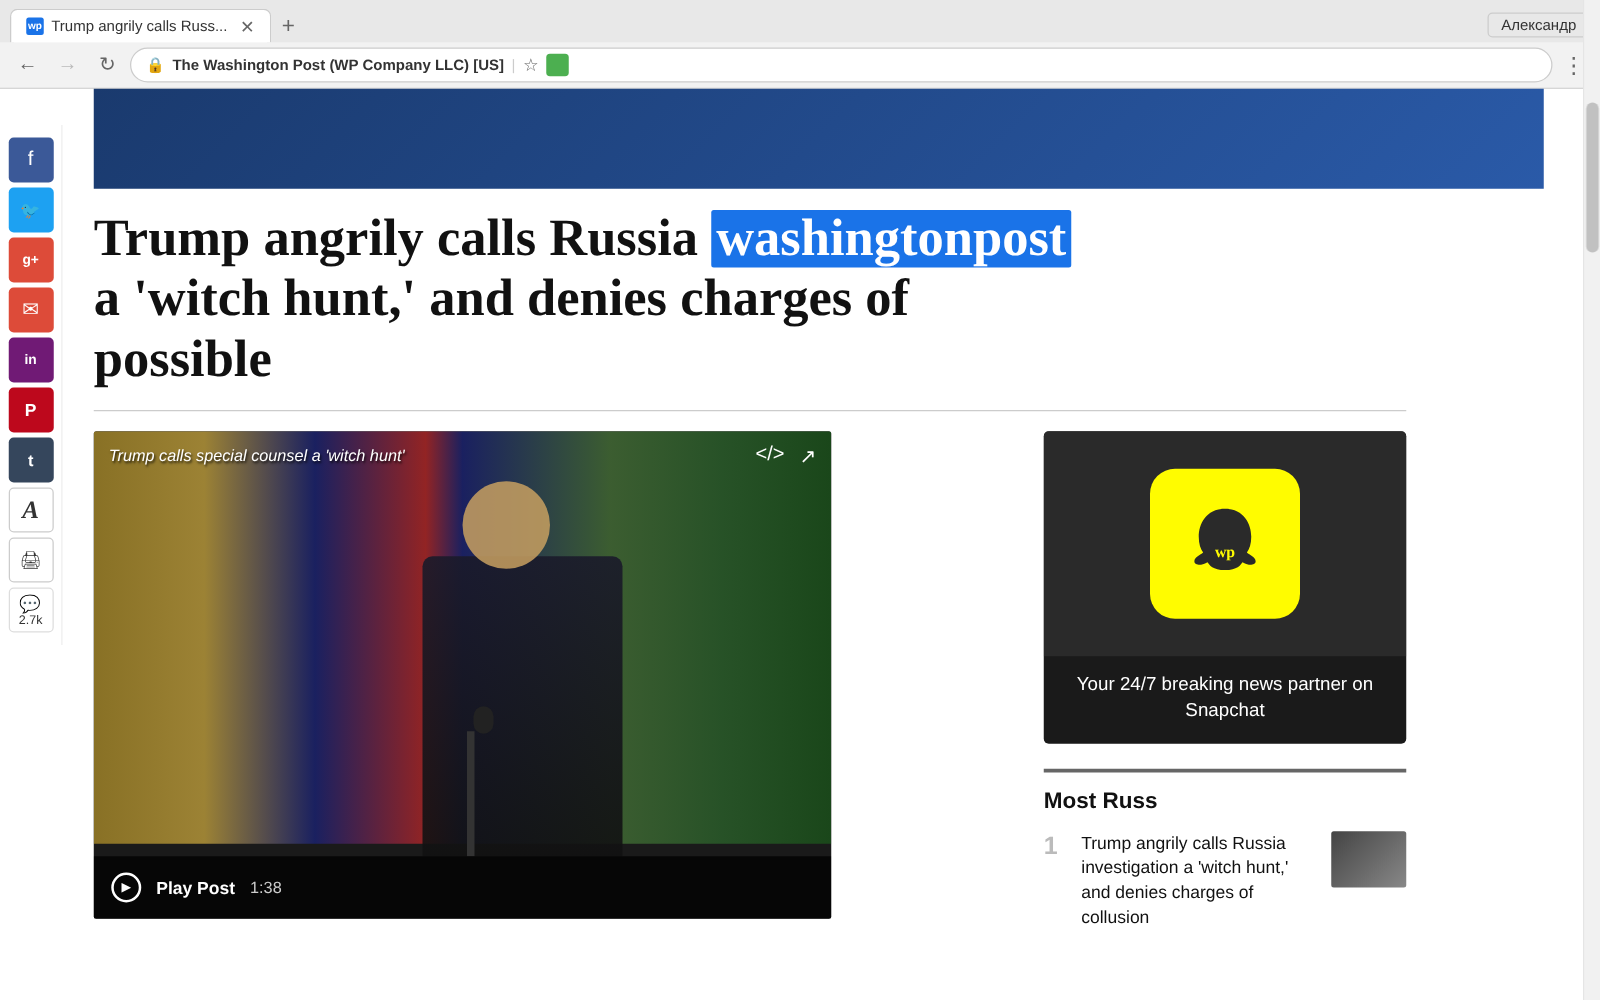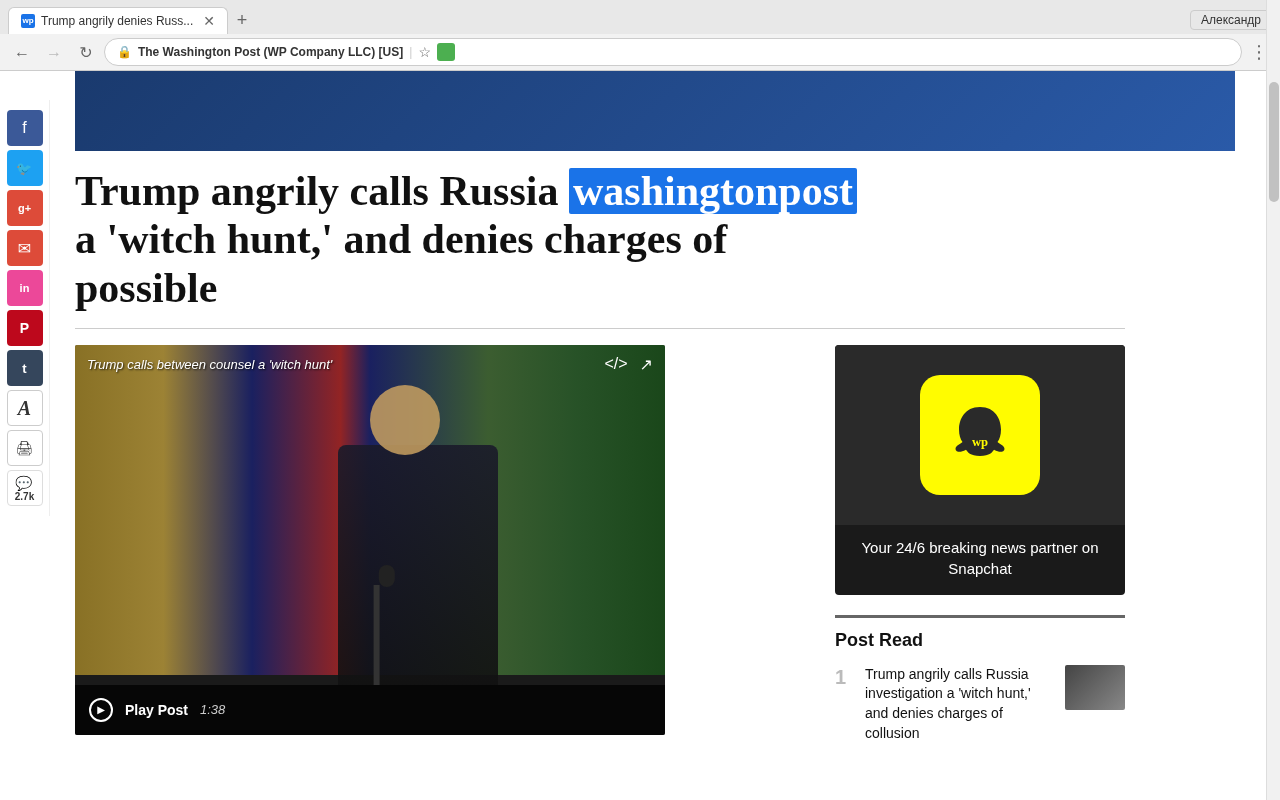--- a/index.html
+++ b/index.html
@@ -110,27 +110,27 @@
       display: flex; align-items: center; justify-content: center;
       border-radius: 4px;
       cursor: pointer;
       font-size: 16px;
       color: #fff;
     }
     .social-fb { background: #3b5998; }
     .social-tw { background: #1da1f2; }
     .social-gp { background: #dd4b39; }
     .social-em { background: #dd4b39; }
-    .social-li { background: #ec4899; }
+    .social-li { background: #701a75; }
     .social-pi { background: #bd081c; }
     .social-tm { background: #35465c; }
     .social-font { background: #fff; color: #333; border: 1px solid #ccc; font-size: 18px; font-style: italic; font-weight: bold; }
     .social-print { background: #fff; color: #333; border: 1px solid #ccc; }
     .social-comment { background: #fff; color: #333; border: 1px solid #ccc; flex-direction: column; font-size: 10px; }
-    .comment-count { font-size: 10px; color: #333; font-weight: bold; }
+    .comment-count { font-size: 10px; color: #333; font-weight: normal; }
 
     
     .page-content {
       margin-left: 55px;
       margin-right: 14px;
       padding: 0 20px;
       max-width: 1200px;
     }
 
     .ad-banner {
@@ -235,21 +235,21 @@
 
     .play-btn {
       width: 24px; height: 24px;
       border: 2px solid #fff;
       border-radius: 50%;
       display: flex; align-items: center; justify-content: center;
       color: #fff; font-size: 10px;
       cursor: pointer;
     }
     .play-label { color: #fff; font-size: 14px; font-weight: bold; cursor: pointer; }
-    .play-duration { color: #ccc; font-size: 13px; font-style: italic; }
+    .play-duration { color: #ccc; font-size: 13px; }
 
     .video-caption {
       font-size: 13px;
       color: #444;
       line-height: 1.5;
       margin-top: 10px;
       font-style: italic;
       max-width: 590px;
     }
 
@@ -342,21 +342,21 @@
   </style>
 </head>
 <body>
 
 <div class="browser-chrome">
   <div class="title-bar">
     <div class="tab">
       <div class="tab-favicon">
         <span>wp</span>
       </div>
-      <span class="tab-title">Trump angrily denies Russ...</span>
+      <span class="tab-title">Trump angrily calls Russ...</span>
       <span class="tab-close">✕</span>
     </div>
     <div class="new-tab-btn">+</div>
     <div class="user-btn">Александр</div>
   </div>
   <div class="nav-bar">
     <div class="nav-btn">←</div>
     <div class="nav-btn disabled">→</div>
     <div class="nav-btn">↻</div>
     <div class="address-bar">
@@ -403,21 +403,21 @@
 
       <div class="video-container">
         <div class="flag-backdrop"></div>
 
         <div style="position:absolute;bottom:50px;left:50%;transform:translateX(-20%);width:160px;height:240px;background:linear-gradient(180deg,#1a1a2a,#111);border-radius:8px 8px 0 0;opacity:0.9;"></div>
         <div style="position:absolute;bottom:280px;left:50%;transform:translateX(0%);width:70px;height:70px;background:#c8a060;border-radius:50%;opacity:0.85;"></div>
 
         <div style="position:absolute;bottom:50px;left:50%;transform:translateX(60%);width:6px;height:100px;background:#333;"></div>
         <div style="position:absolute;bottom:148px;left:50%;transform:translateX(55%);width:16px;height:22px;background:#222;border-radius:8px;"></div>
 
-        <div class="video-label">Trump calls between counsel a 'witch hunt'</div>
+        <div class="video-label">Trump calls special counsel a 'witch hunt'</div>
         <div class="video-controls-top">
           <span style="cursor:pointer;">&lt;/&gt;</span>
           <span style="cursor:pointer;">↗</span>
         </div>
         <div class="video-play-bar">
           <div class="play-btn">▶</div>
           <span class="play-label">Play Post</span>
           <span class="play-duration">1:38</span>
         </div>
       </div>
@@ -428,25 +428,25 @@
       <div class="snapchat-ad">
         <div class="snapchat-bg">
           <div class="snapchat-logo">
 
             <svg width="70" height="70" viewBox="0 0 100 100">
               <path d="M50 10 C28 10 20 28 20 42 C20 50 22 56 25 60 C22 63 15 65 15 70 C15 73 18 74 21 74 C23 74 26 73 30 71 C32 74 36 80 50 80 C64 80 68 74 70 71 C74 73 77 74 79 74 C82 74 85 73 85 70 C85 65 78 63 75 60 C78 56 80 50 80 42 C80 28 72 10 50 10Z" fill="#2a2a2a"></path>
               <text x="50" y="65" text-anchor="middle" fill="#fffc00" font-size="18" font-weight="bold" font-family="Georgia,serif">wp</text>
             </svg>
           </div>
         </div>
-        <div class="snapchat-text">Your 24/6 breaking news partner on Snapchat</div>
+        <div class="snapchat-text">Your 24/7 breaking news partner on Snapchat</div>
       </div>
 
       <div class="most-read-section">
-        <div class="most-read-label">Post Read</div>
+        <div class="most-read-label">Most Russ</div>
         <div class="most-read-item">
           <span class="most-read-num">1</span>
           <span class="most-read-text">Trump angrily calls Russia investigation a 'witch hunt,' and denies charges of collusion</span>
           <div class="most-read-thumb" style="background:linear-gradient(135deg,#444,#888);"></div>
         </div>
       </div>
     </div>
   </div>
 </div>
 

